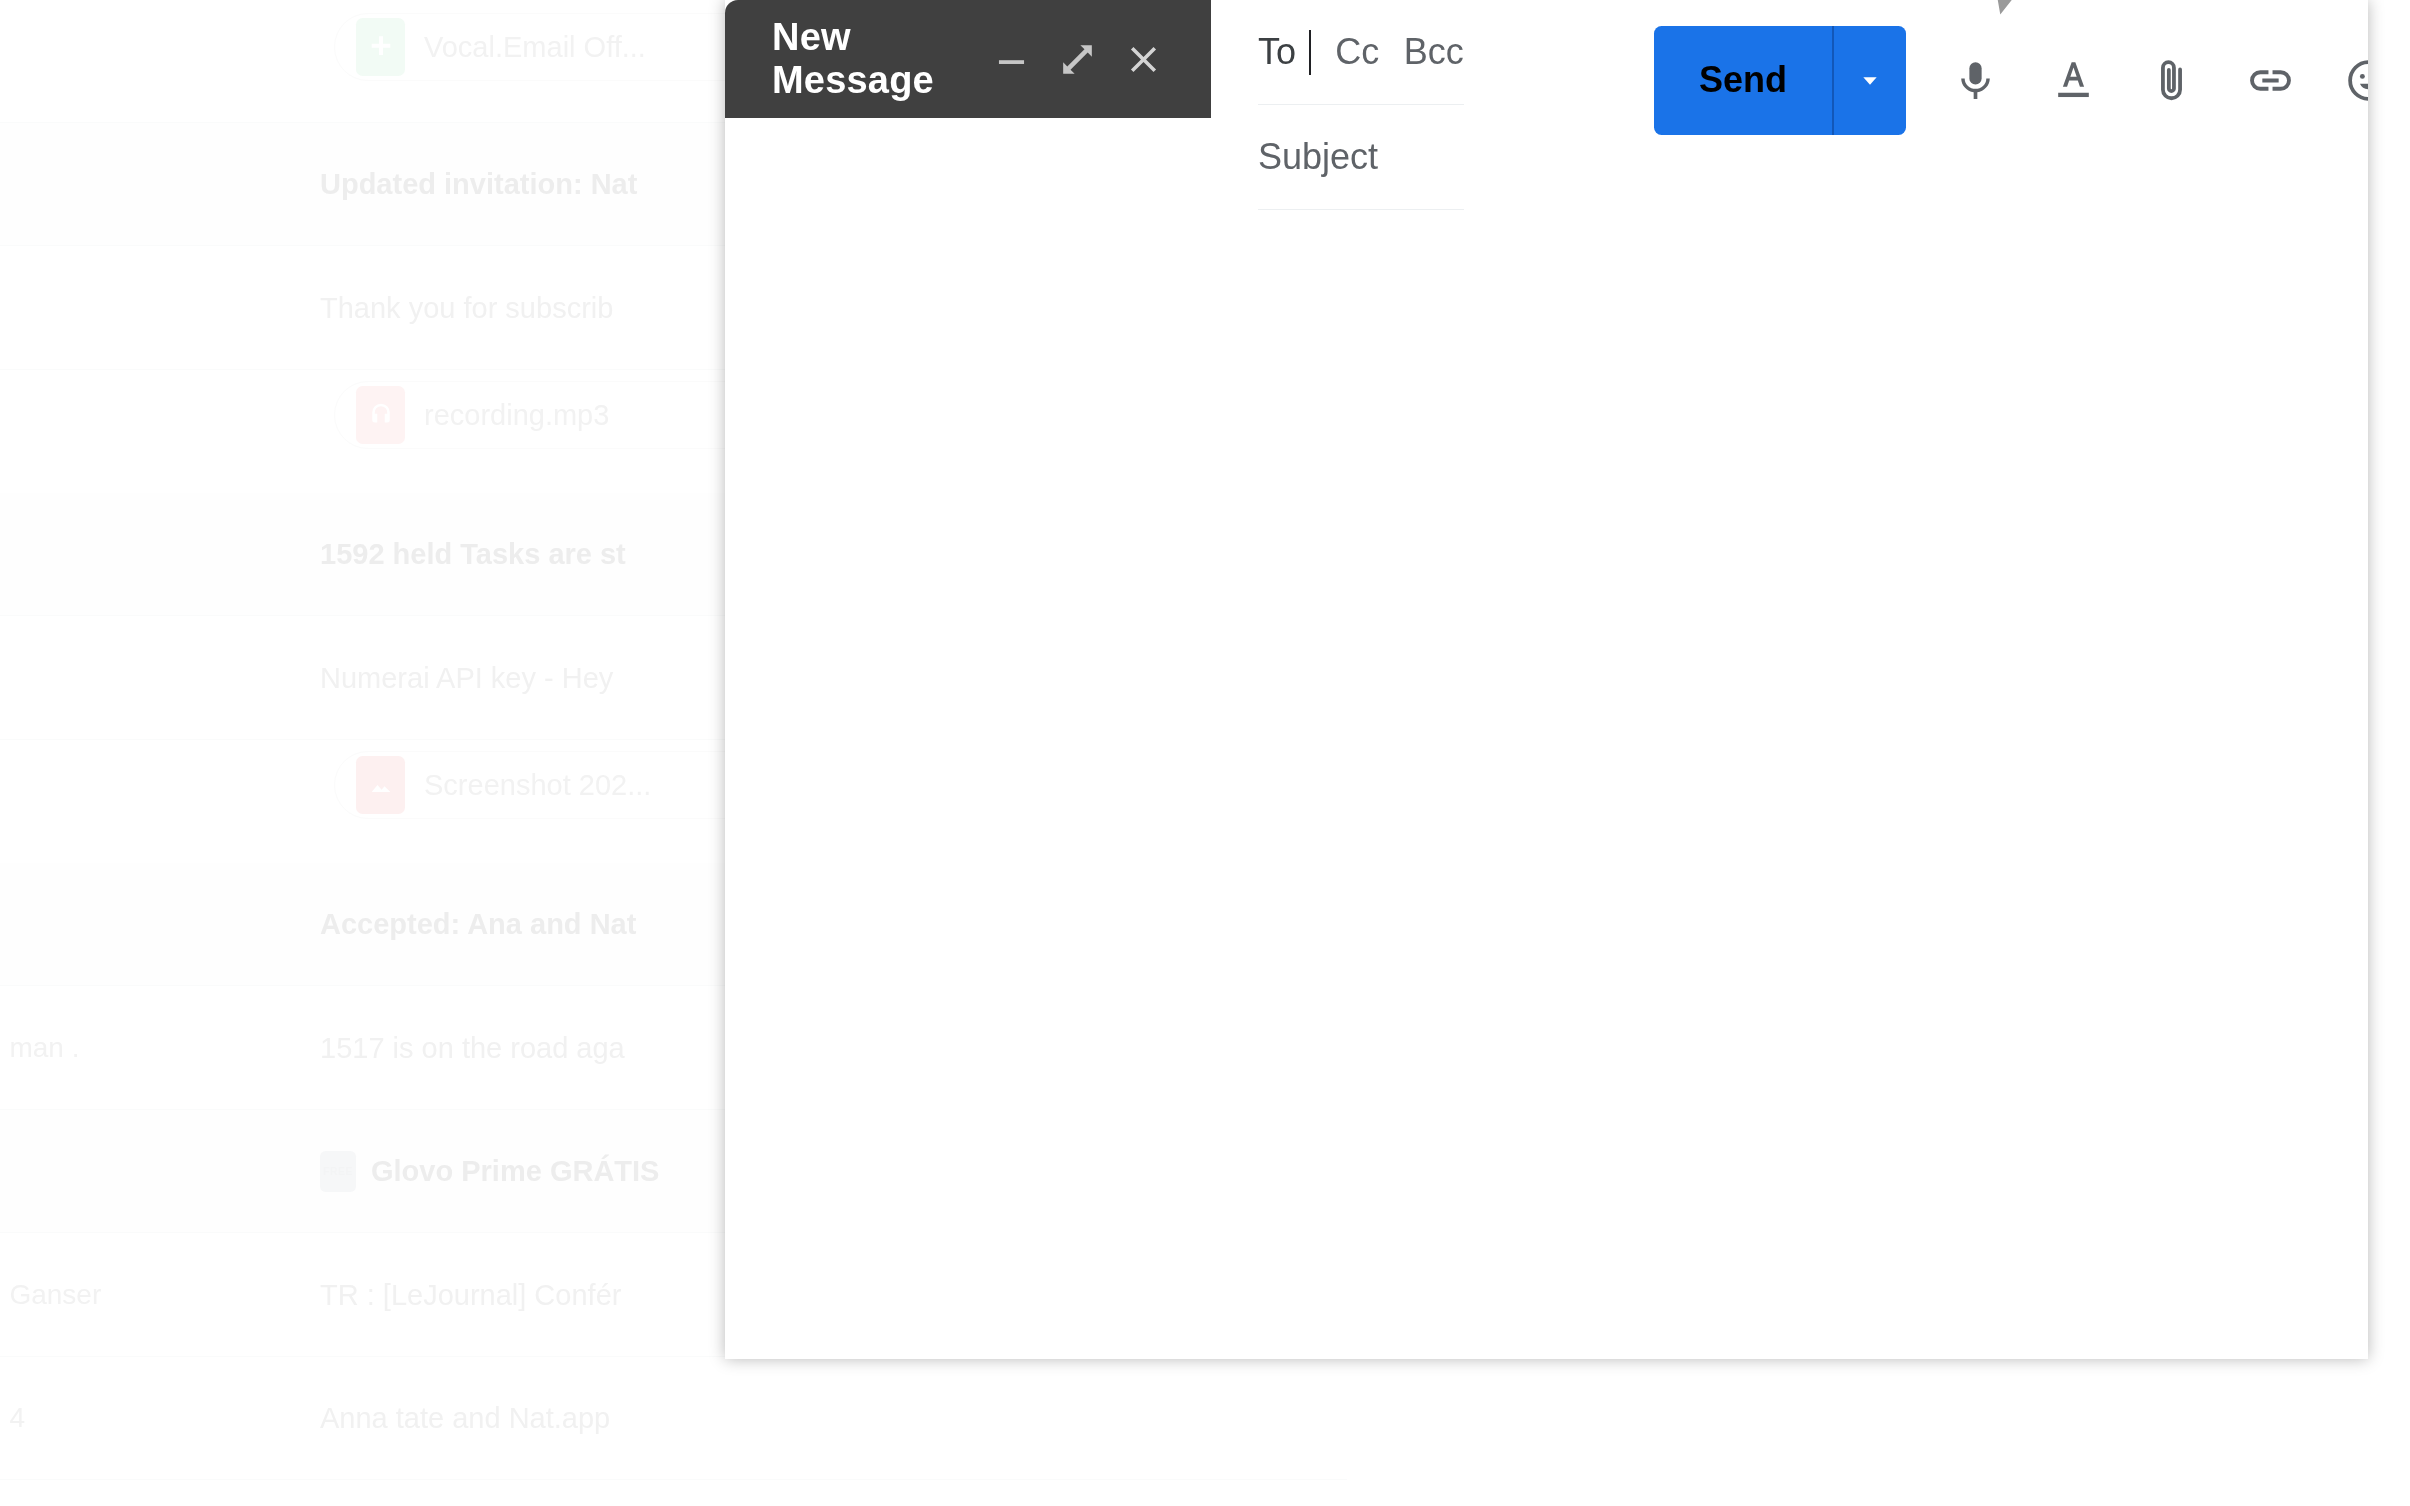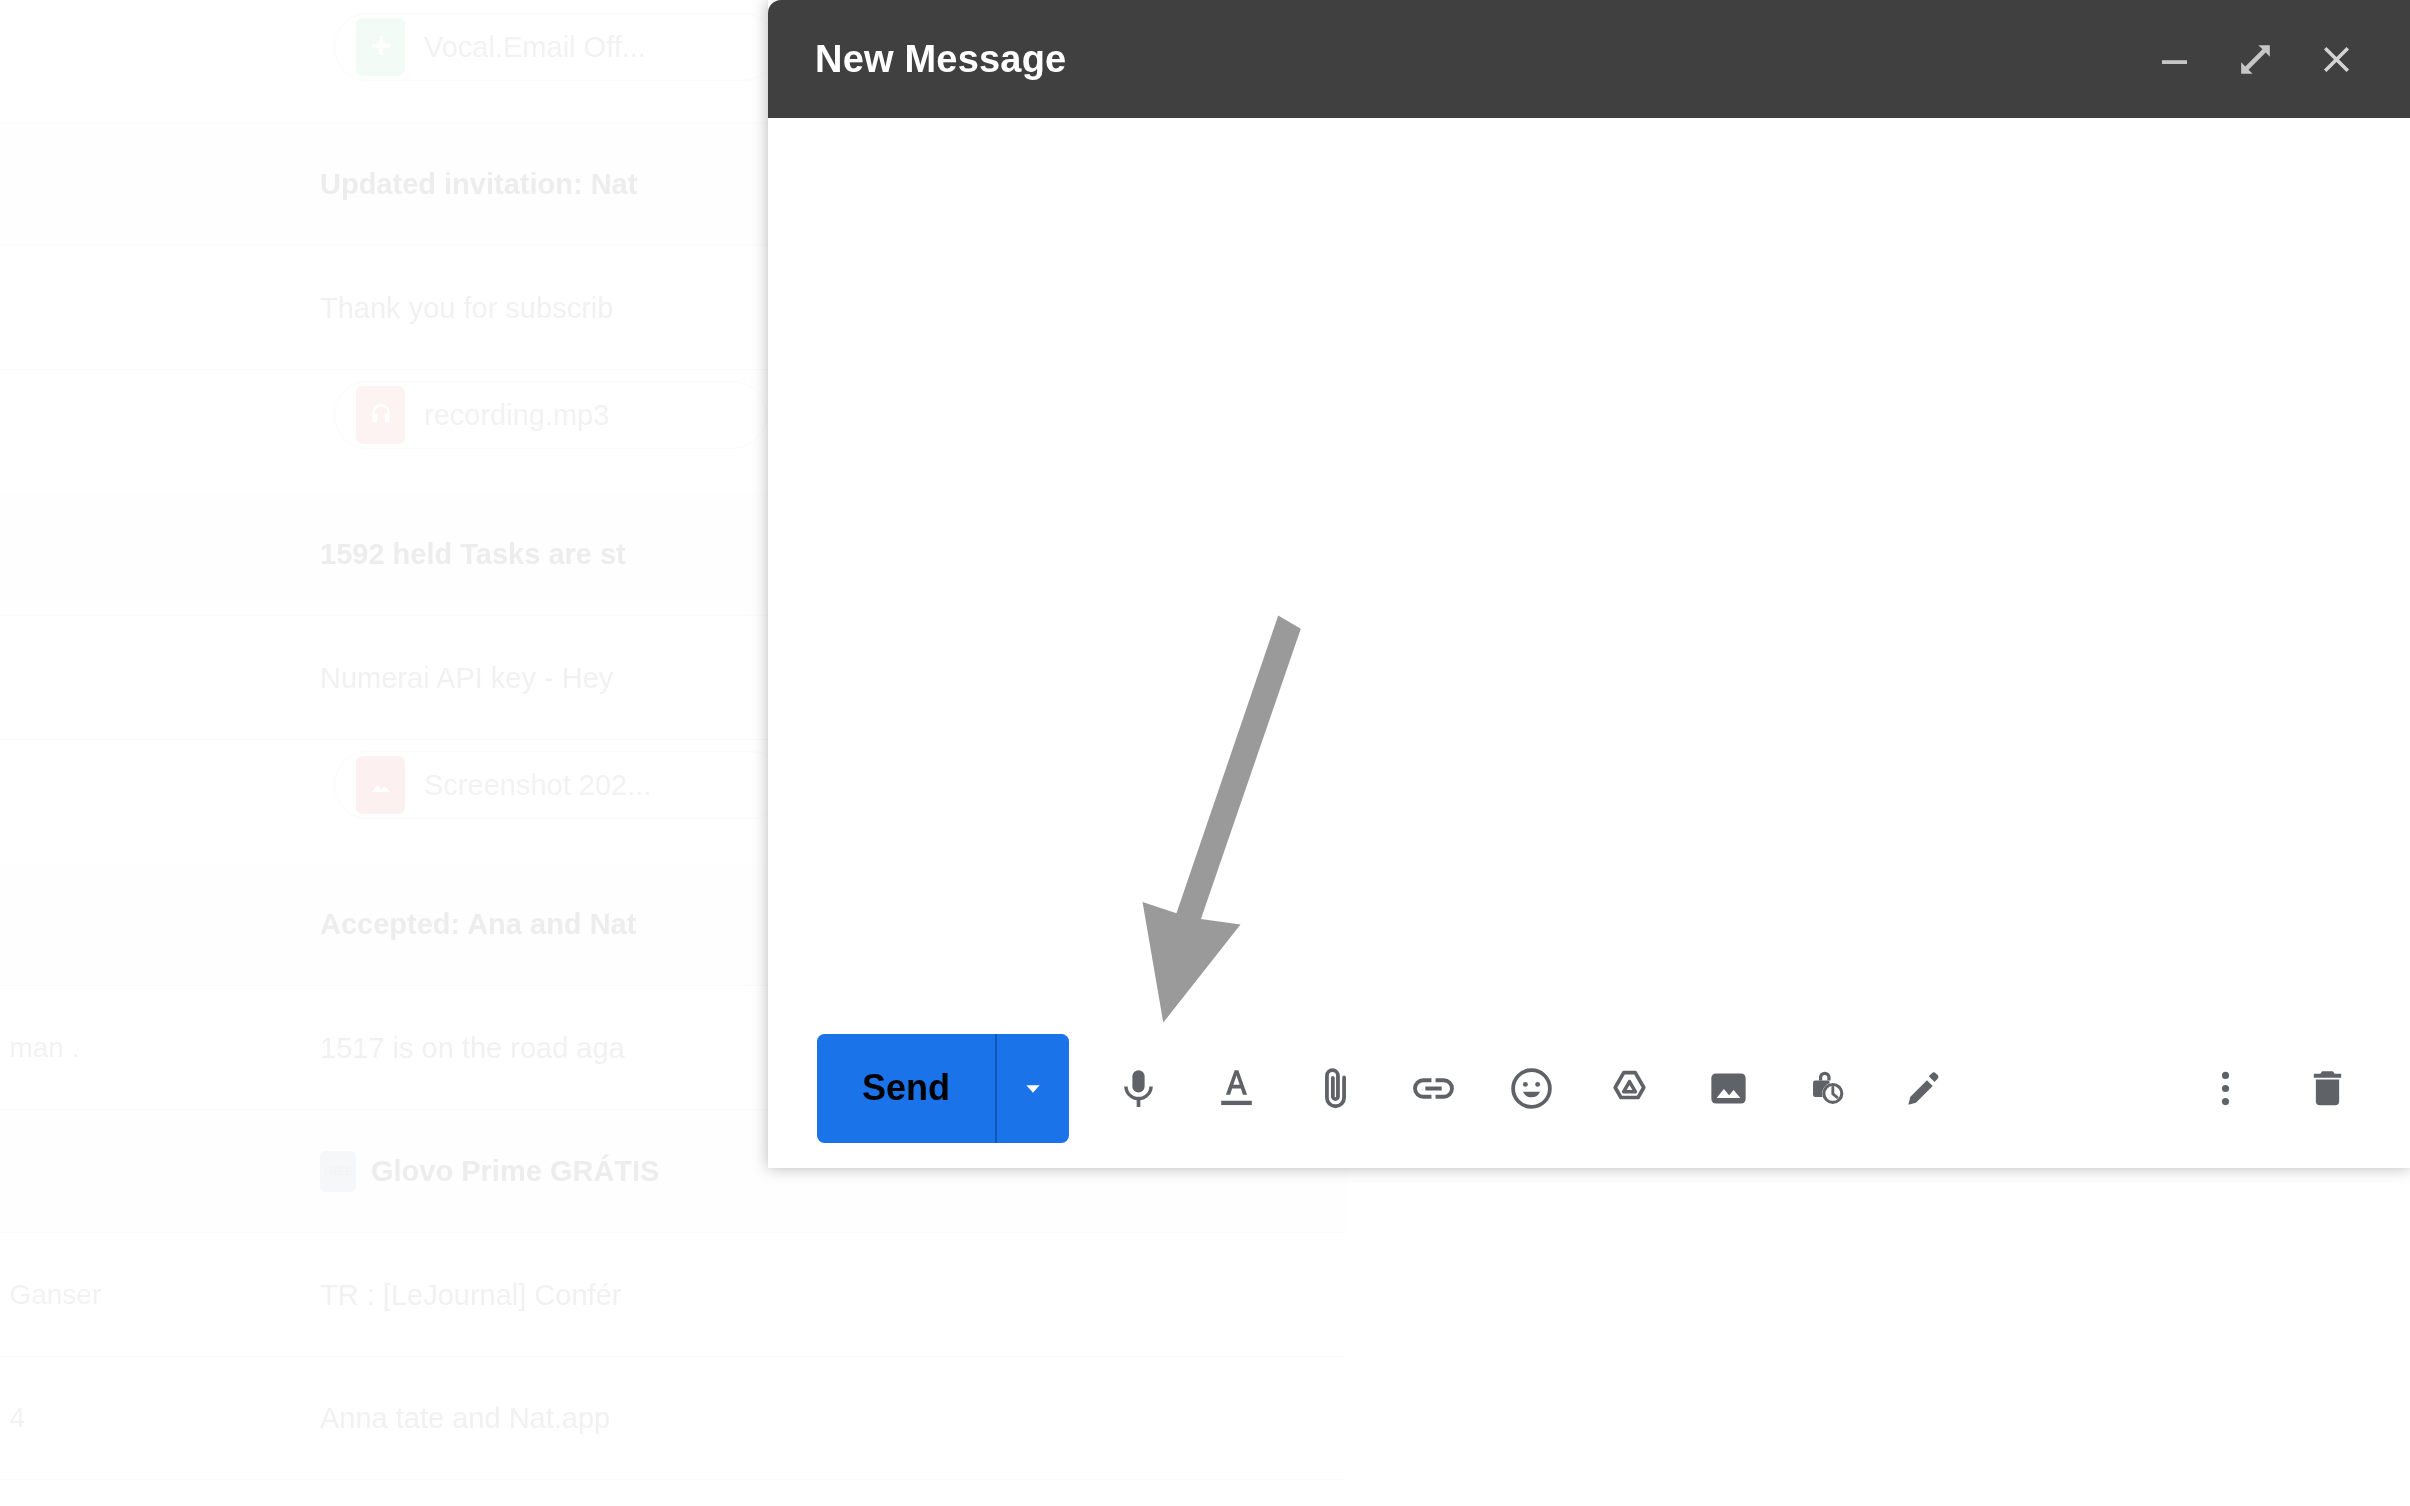--- a/index.html
+++ b/index.html
@@ -108,29 +108,29 @@
   .attach-chip .chip-icon.image { background: #fdf0f0; }
   .attach-chip .chip-label {
     font-size: 29px;
     color: #f2f2f2;
     white-space: nowrap;
   }
 
   
   #compose-window {
     position: absolute;
-    left: 768px;
+    left: 725px;
     top: 0;
     width: 1643px;
-    height: 1168px;
+    height: 1359px;
     background: #ffffff;
     z-index: 10;
     box-shadow: 0 0 15px rgba(0,0,0,0.28);
     display: flex;
-    flex-direction: column;
+    flex-direction: row;
     overflow: hidden;
   }
   #compose-header {
     height: 118px;
     flex: 0 0 118px;
     background: #404040;
     border-top-left-radius: 13px;
     display: flex;
     align-items: center;
     padding: 0 34px 0 47px;
@@ -370,20 +370,32 @@
         <path d="M20 4 L13.6 4 L15.9 6.3 L6.3 15.9 L4 13.6 L4 20 L10.4 20 L8.1 17.7 L17.7 8.1 L20 10.4 Z" fill="#c6c6c6"></path>
       </svg>
     </div>
     <div class="win-btn">
       <svg width="43" height="43" viewBox="0 0 24 24">
         <path d="M19 6.4 L17.6 5 L12 10.6 L6.4 5 L5 6.4 L10.6 12 L5 17.6 L6.4 19 L12 13.4 L17.6 19 L19 17.6 L13.4 12 Z" fill="#d4d4d4"></path>
       </svg>
     </div>
   </div>
 
+  <div id="fields-area">
+    <div class="field-row" id="to-field-row">
+      <span class="field-label">To</span>
+      <span class="caret"></span>
+      <span class="field-spacer"></span>
+      <span class="cc-bcc">Cc</span>
+      <span class="cc-bcc">Bcc</span>
+    </div>
+    <div class="field-row" id="subject-field-row">
+      <span class="field-label">Subject</span>
+    </div>
+  </div>
 
   <div id="compose-body"></div>
 
   <div id="compose-toolbar">
 
     <div id="send-group">
       <button id="send-button">Send</button>
       <div id="send-divider"></div>
       <div id="send-dropdown">
         <svg width="32" height="32" viewBox="0 0 24 24">

